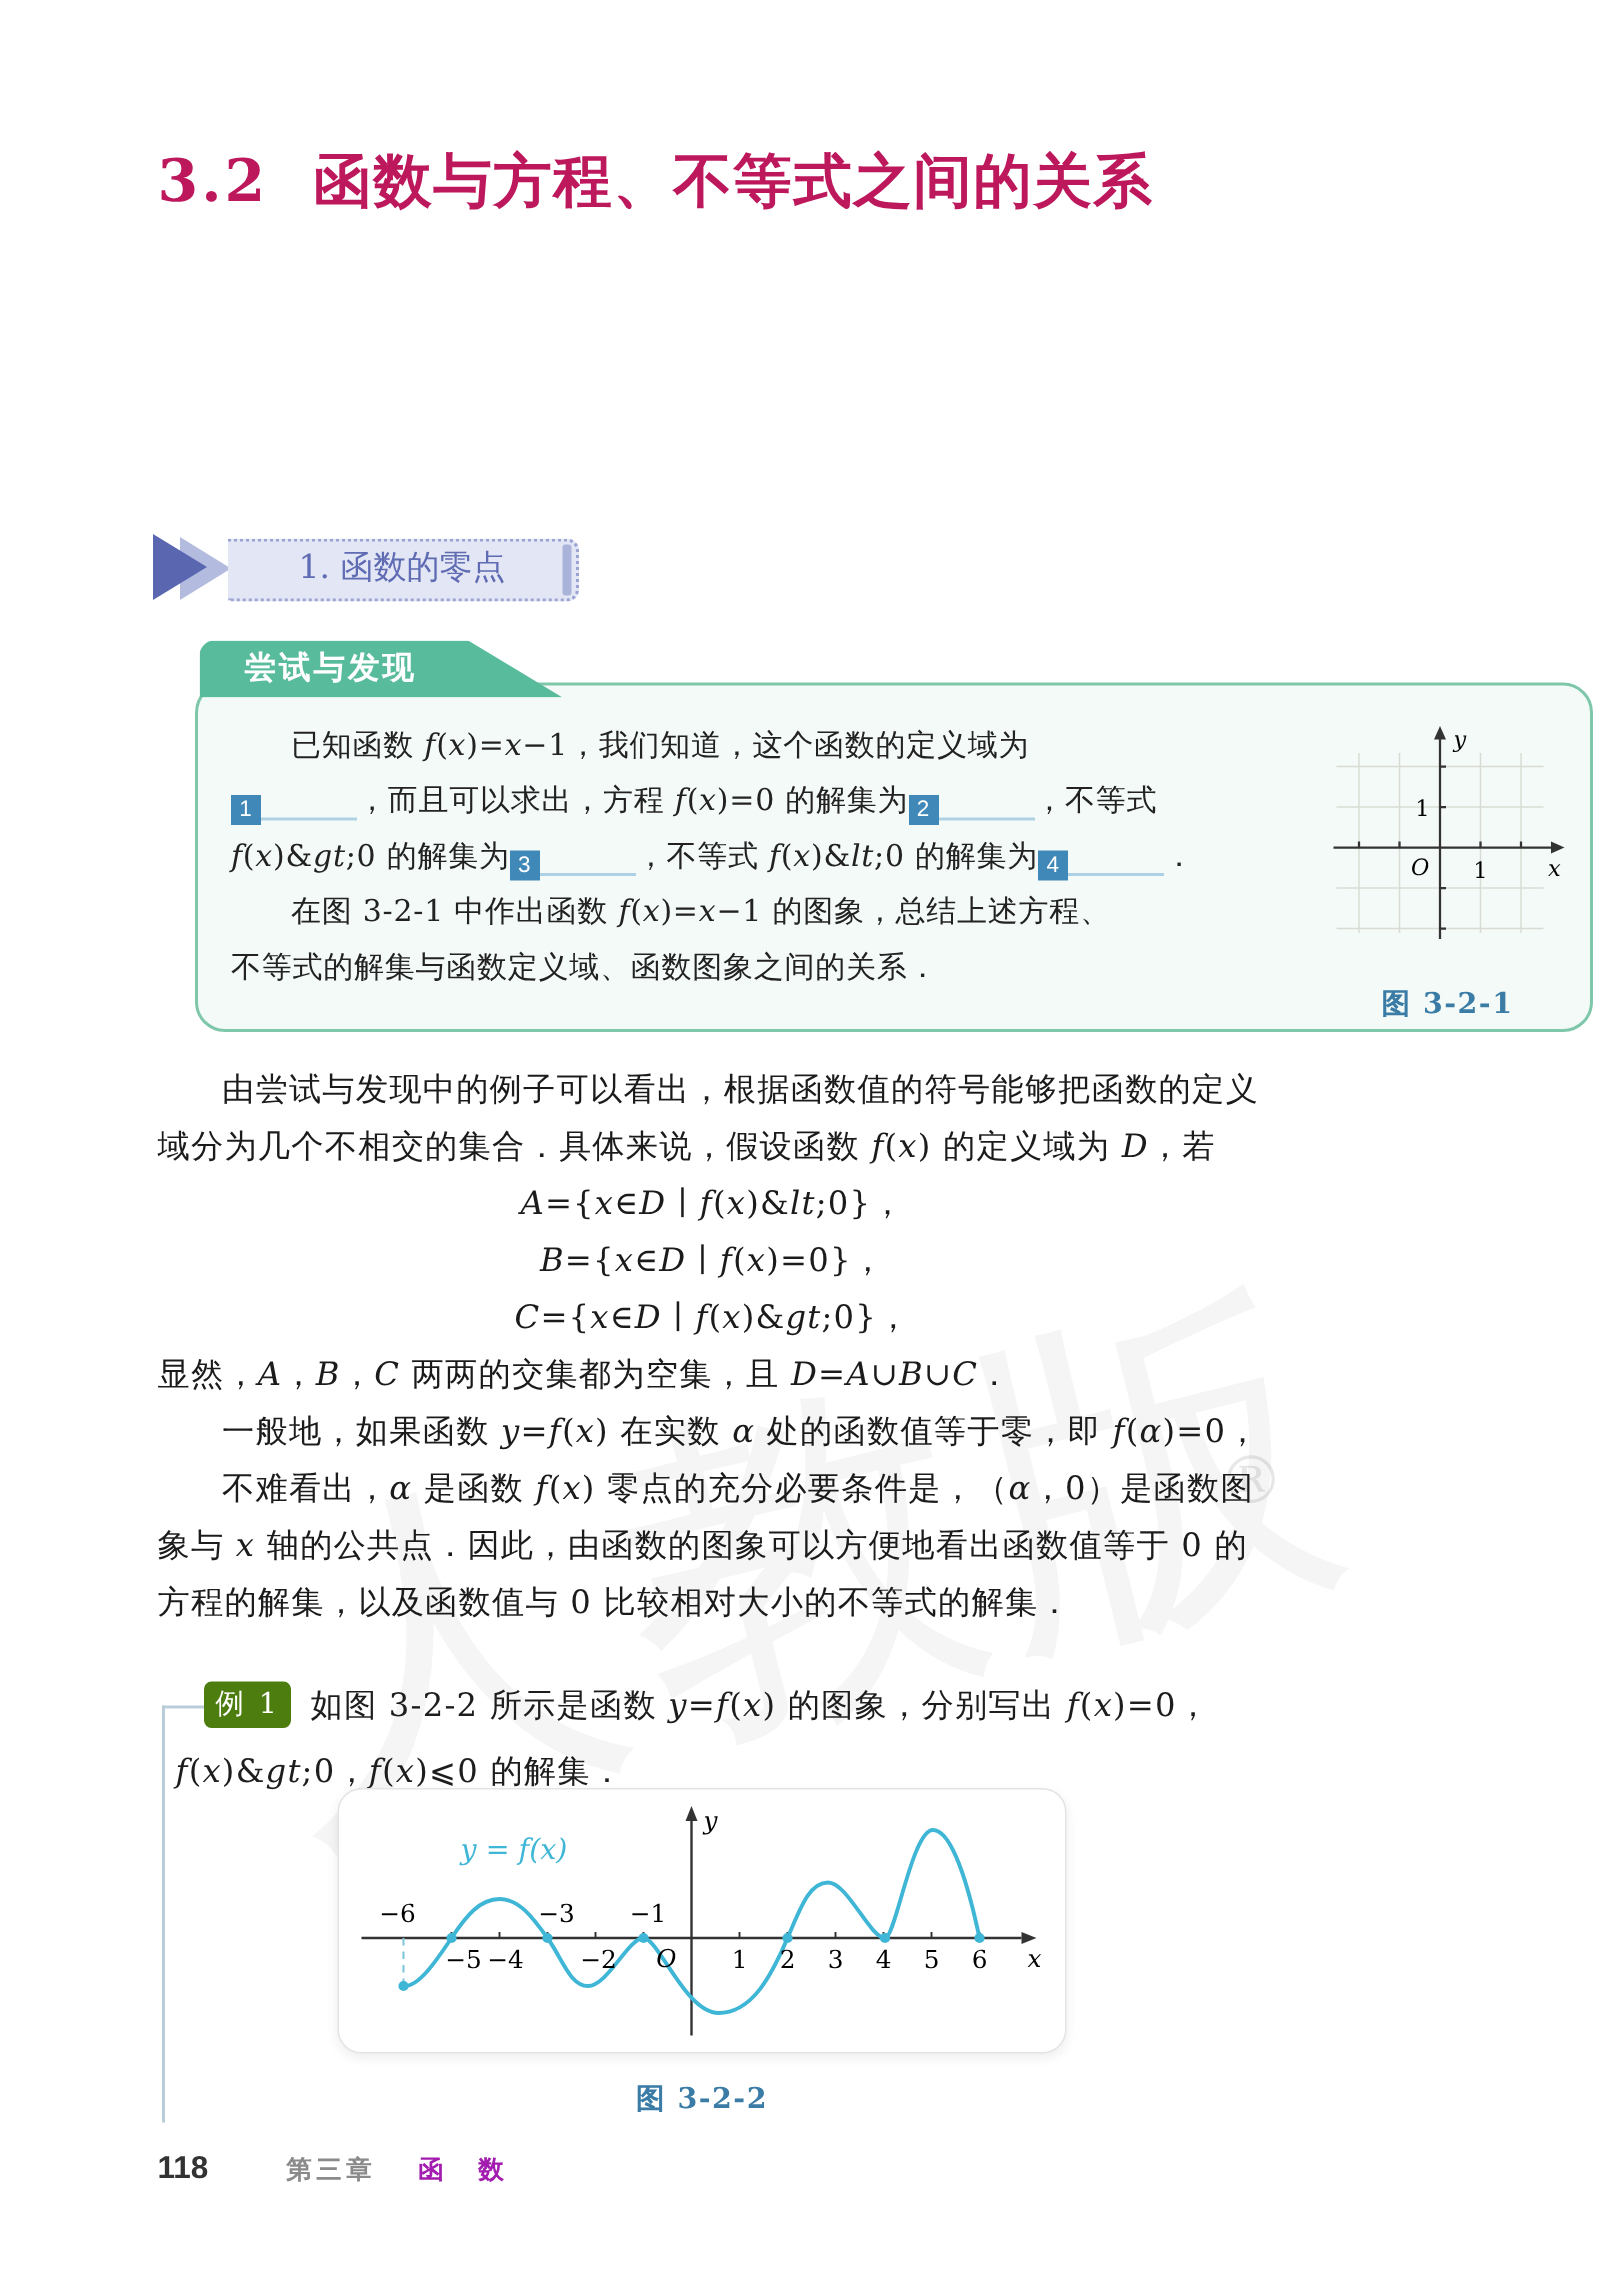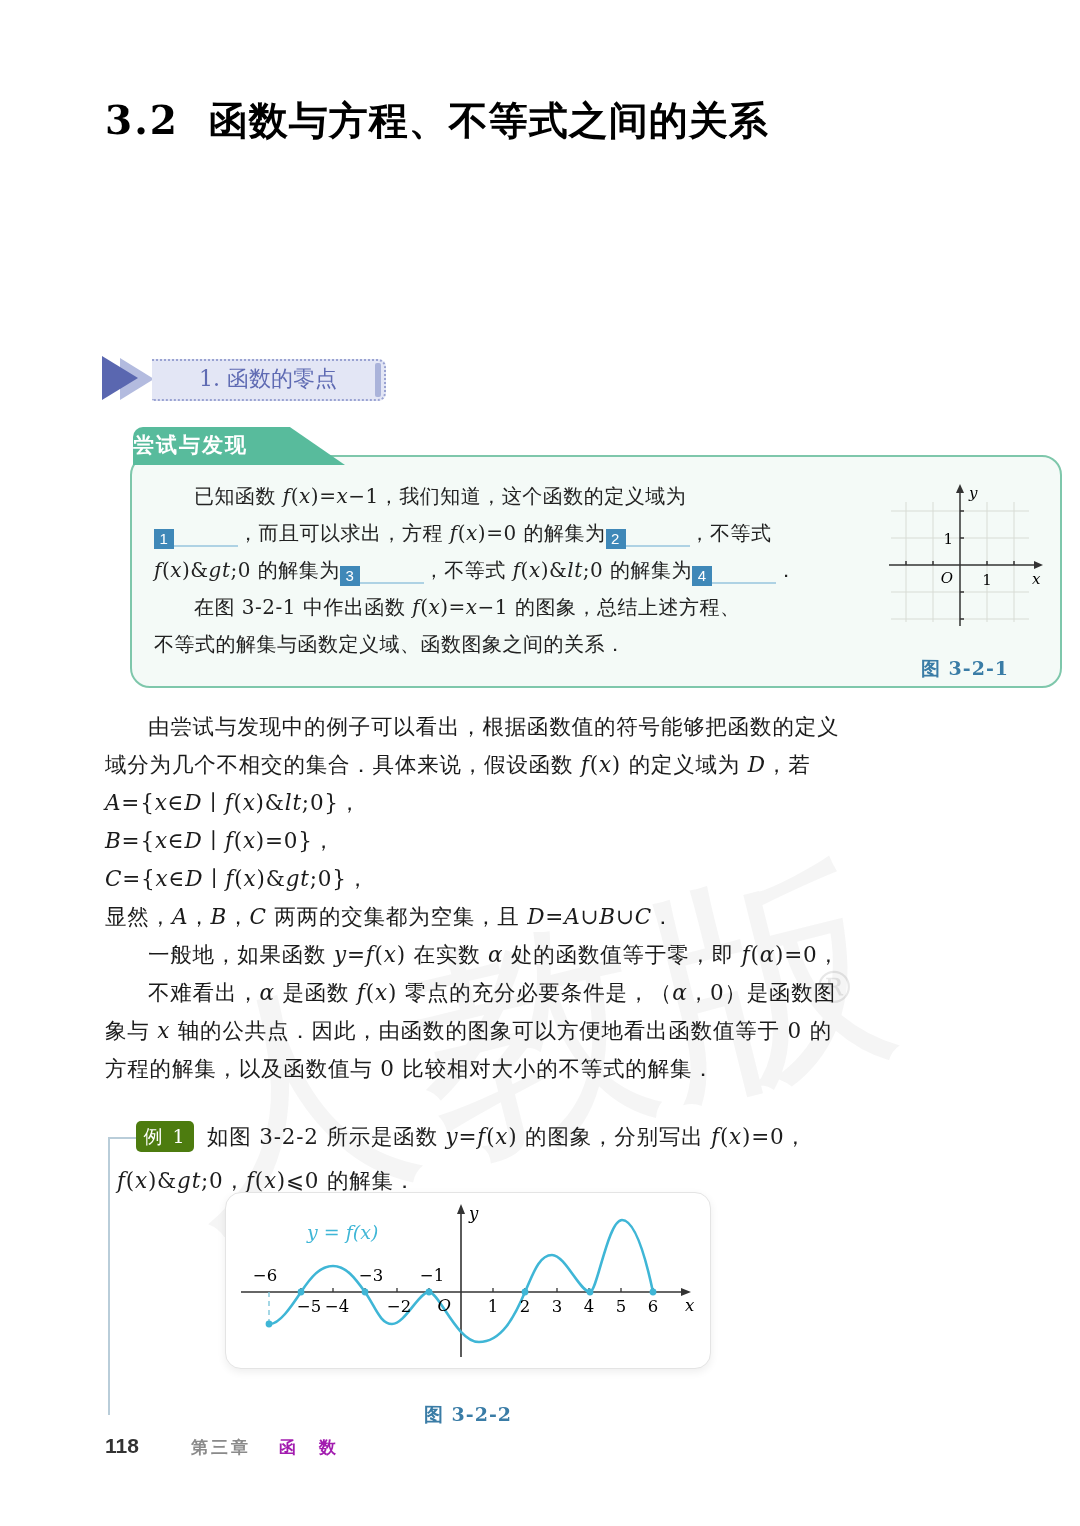--- a/index.html
+++ b/index.html
@@ -8,75 +8,75 @@
   .layer{position:absolute;z-index:1;}
 
   
   .watermark{position:absolute;left:170px;top:880px;width:760px;z-index:0;
     font-size:235px;color:rgba(60,60,60,0.05);transform:rotate(-14deg);
     letter-spacing:10px;pointer-events:none;user-select:none;}
   .wm-r{position:absolute;left:812px;top:962px;z-index:0;font-size:44px;color:rgba(60,60,60,0.12);
     pointer-events:none;}
 
   
-  .title{left:105px;top:94px;font-size:39px;font-weight:bold;letter-spacing:1px;color:#000000;}
+  .title{left:105px;top:94px;font-size:39px;font-weight:bold;letter-spacing:1px;color:#be185d;}
   .title .num{margin-right:30px;letter-spacing:2px;}
 
   
   .section-badge{left:100px;top:354px;width:290px;height:48px;}
   .chev{position:absolute;width:0;height:0;border-style:solid;}
   .chev-back{left:20px;top:4px;border-width:21px 0 21px 34px;border-color:transparent transparent transparent #b3bbdf;}
   .chev-front{left:2px;top:2px;border-width:22px 0 22px 36px;border-color:transparent transparent transparent #5a67b0;}
   .badge-label{position:absolute;left:52px;top:5px;width:232px;height:38px;background:#e3e6f5;
     border:2px dotted #9aa3d2;border-left:none;border-radius:0 8px 8px 0;
     text-align:center;line-height:36px;font-size:22px;font-weight:normal;color:#5f6bb3;}
   .badge-label::after{content:"";position:absolute;right:3px;top:2px;bottom:2px;width:6px;
     background:#aab3da;border-radius:2px;}
 
   
   .discover-tab{left:133px;top:427px;width:212px;height:38px;background:#58bb9c;color:#fff;
-    font-size:21px;font-weight:bold;line-height:36px;z-index:3;
+    font-size:21px;font-weight:bold;line-height:36px;padding-left:30px;z-index:3;
     clip-path:polygon(0 0,74% 0,100% 100%,0 100%);border-radius:10px 0 0 0;letter-spacing:2px;}
   .discover-box{left:130px;top:455px;width:932px;height:233px;background:#f4faf7;
     border:2px solid #7ec7ab;border-radius:20px;box-sizing:border-box;z-index:2;}
   .discover-flex{display:flex;padding:21px 10px 0 22px;}
   .discover-text{flex:1;font-size:20px;line-height:37px;letter-spacing:0.5px;color:#222;}
   .d-line{white-space:nowrap;}
   .indent{text-indent:2em;}
   .blank{display:inline-block;width:84px;border-bottom:2px solid #aed2e4;height:24px;
     vertical-align:-6px;}
   .numbox{display:inline-block;width:20px;height:20px;background:#3f88b8;color:#fff;
     font-size:15px;line-height:20px;text-align:center;vertical-align:2px;
     font-family:"Liberation Sans",sans-serif;}
   .discover-fig{width:170px;text-align:center;padding-top:2px;}
   .fig-caption{font-size:19px;font-weight:bold;color:#3a7ca6;letter-spacing:1px;}
   .discover-fig .fig-caption{margin-top:14px;}
 
   
   .body-block{left:105px;top:708px;width:875px;font-size:21.5px;line-height:38px;
     letter-spacing:0.8px;color:#1b1b1b;}
   .body-block p{margin:0;white-space:nowrap;}
-  .formula-wrap{width:740px;}
+  .formula-wrap{width:740px;text-align:center;}
   i{font-style:italic;}
   .term{color:#3f9fc6;}
 
   
   .example-block{left:105px;top:1120px;width:880px;font-size:21.5px;letter-spacing:0.8px;}
   .ex-vline{position:absolute;left:3px;top:17px;width:2px;height:278px;background:#b9cdd9;}
   .ex-hline{position:absolute;left:3px;top:17px;width:28px;height:2px;background:#b9cdd9;}
   .ex-badge{position:absolute;left:31px;top:1px;width:58px;height:31px;background:#4d7c0f;
     border-radius:5px;color:#fff;font-size:19px;text-align:center;line-height:30px;letter-spacing:2px;}
   .ex-l1{position:absolute;left:102px;top:2px;white-space:nowrap;}
   .ex-l2{position:absolute;left:12px;top:46px;white-space:nowrap;}
 
   
   .fig2-card{left:225px;top:1192px;width:486px;height:177px;background:#fff;border:1.5px solid #e4e4e4;
     border-radius:16px;box-shadow:0 3px 8px rgba(0,0,0,0.07);box-sizing:border-box;
     display:flex;align-items:center;justify-content:center;}
-  .fig2-caption{left:225px;top:1386px;width:486px;text-align:center;margin-top:16px;}
+  .fig2-caption{left:225px;top:1386px;width:486px;text-align:center;}
 
   
   .footer{left:105px;top:1434px;display:flex;align-items:baseline;font-weight:bold;}
   .footer .pnum{font-size:21px;color:#333;font-family:"Liberation Sans",sans-serif;}
   .footer .chap{margin-left:52px;font-size:17px;color:#8a8a8a;letter-spacing:3px;}
   .footer .subj{margin-left:28px;font-size:17px;color:#a21caf;letter-spacing:3px;}
 
   svg text{font-family:"DejaVu Serif","Liberation Serif",serif;}
 </style>
 </head>

